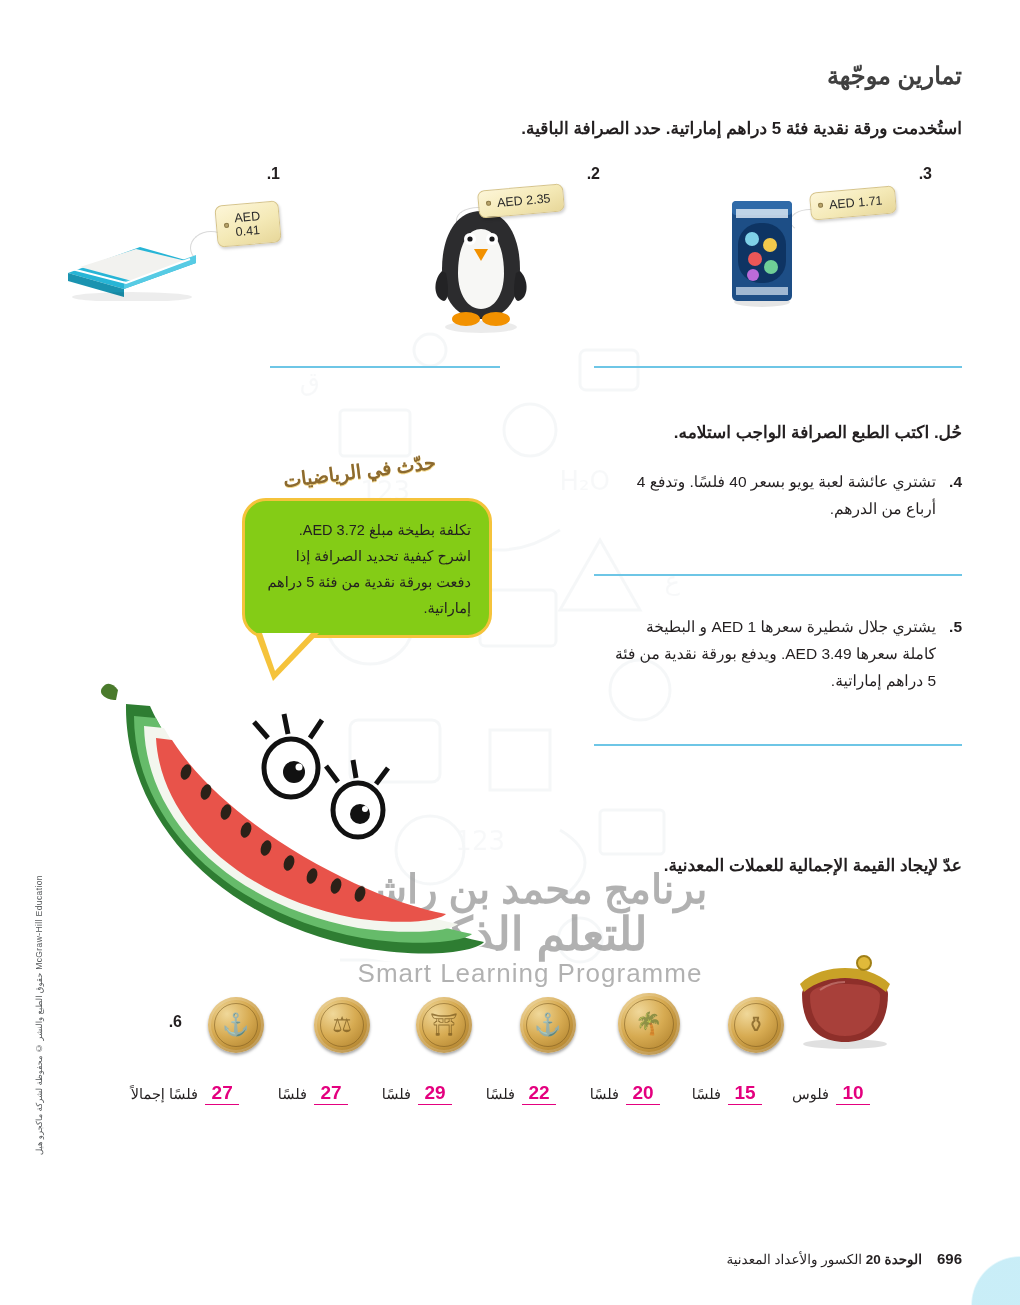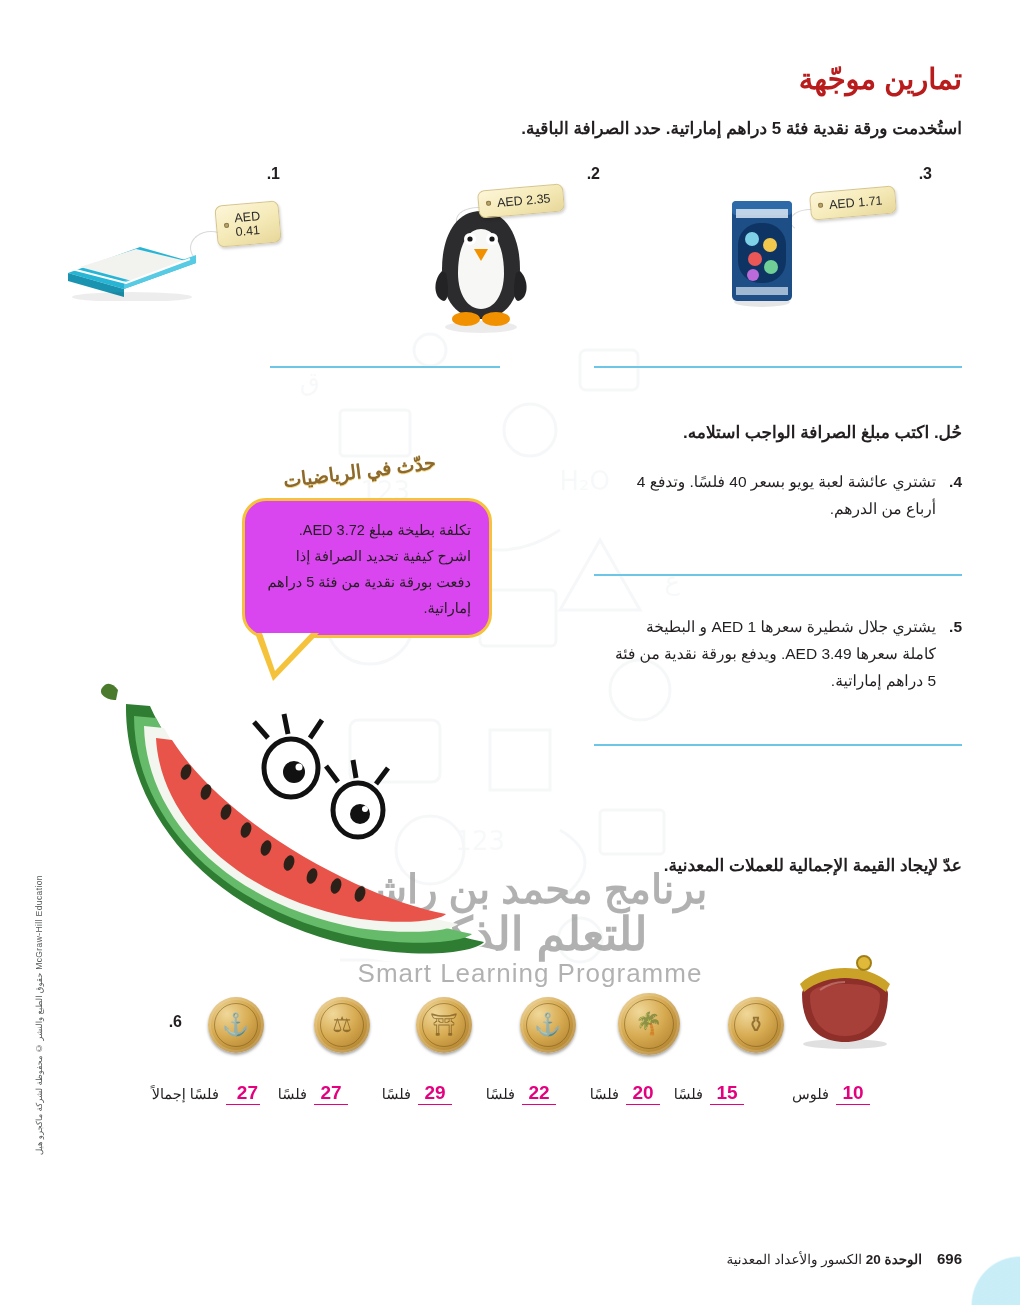--- a/index.html
+++ b/index.html
@@ -30,22 +30,22 @@
     pointer-events:none;
     line-height:1.05;
   }
   .bg-wordmark .ar { font-size:40px; font-weight:bold; letter-spacing:1px; }
   .bg-wordmark .ar2 { font-size:46px; font-weight:bold; }
   .bg-wordmark .en { font-size:26px; letter-spacing:1px; margin-top:2px; }
 
   
   .page-title {
     position:absolute; right:58px; top:62px;
-    font-size:29px; font-weight:bold;
-    color:#b91c1c;
+    font-size:24px; font-weight:bold;
+    color:#404040;
     letter-spacing:0;
   }
   .instr-1 {
     position:absolute; right:58px; top:118px;
     font-size:17px; font-weight:bold;
   }
 
   
   .num {
     font-weight:bold; font-size:16px; color:#231f20;
@@ -111,21 +111,21 @@
   }
   .q .qn {
     position:absolute; right:-26px; top:0;
     font-weight:bold;
   }
 
   
   .bubble-wrap { position:absolute; left:242px; top:498px; width:250px; }
   .bubble {
     position:relative;
-    background:#d946ef;
+    background:#84cc16;
     border:3px solid #f5c33b;
     border-radius:24px;
     padding:16px 18px 14px;
     font-size:14.5px;
     line-height:1.8;
     text-align:right;
   }
   .bubble .tail {
     position:absolute; left:10px; bottom:-46px;
     width:0; height:0;
@@ -335,21 +335,21 @@
     </svg>
   </div>
   <div style="position:absolute; left:128px; top:24px;">
     <div class="tag">AED 1.71</div>
   </div>
 </div>
 
 <div class="rule" style="right:520px; top:366px; width:230px;"></div>
 <div class="rule" style="right:58px; top:366px; width:368px;"></div>
 
-<div class="instr-2">حُل. اكتب مبلغ الصرافة الواجب استلامه.</div>
+<div class="instr-2">حُل. اكتب الطبع الصرافة الواجب استلامه.</div>
 
 <div class="q" style="right:84px; top:468px; width:322px;">
   <span class="qn">4.</span>
   <span>تشتري عائشة لعبة يويو بسعر 40 فلسًا. وتدفع 4 أرباع من الدرهم.</span>
 </div>
 <div class="rule" style="right:58px; top:574px; width:368px;"></div>
 
 <div class="q" style="right:84px; top:613px; width:322px;">
   <span class="qn">5.</span>
   <span>يشتري جلال شطيرة سعرها AED 1 و البطيخة كاملة سعرها AED 3.49. ويدفع بورقة نقدية من فئة 5 دراهم إماراتية.</span>
@@ -434,41 +434,41 @@
       <span class="inner"></span>
       <span class="emblem">🌴</span>
     </div>
   <div class="coin" style="right:236px; top:12px;">
       <span class="inner"></span>
       <span class="emblem">⚱</span>
     </div>
 </div>
 
 <div class="answer-row">
-  <div class="ans" style="right:760px; width:150px;text-align:right;">
+  <div class="ans" style="right:760px; width:150px;">
     <span class="val">27</span>
     <span class="unit">فلسًا إجمالاً</span>
   </div>
   <div class="ans" style="right:652px; width:110px;">
     <span class="val">27</span>
     <span class="unit">فلسًا</span>
   </div>
   <div class="ans" style="right:548px; width:110px;">
     <span class="val">29</span>
     <span class="unit">فلسًا</span>
   </div>
   <div class="ans" style="right:444px; width:110px;">
     <span class="val">22</span>
     <span class="unit">فلسًا</span>
   </div>
   <div class="ans" style="right:340px; width:110px;">
     <span class="val">20</span>
     <span class="unit">فلسًا</span>
   </div>
-  <div class="ans" style="right:256px; width:110px;">
+  <div class="ans" style="right:238px; width:110px;">
     <span class="val">15</span>
     <span class="unit">فلسًا</span>
   </div>
   <div class="ans" style="right:134px; width:110px;">
     <span class="val">10</span>
     <span class="unit">فلوس</span>
   </div>
 </div>
 
 <div class="credit">McGraw-Hill Education حقوق الطبع والنشر © محفوظة لشركة ماكجرو هيل</div>

